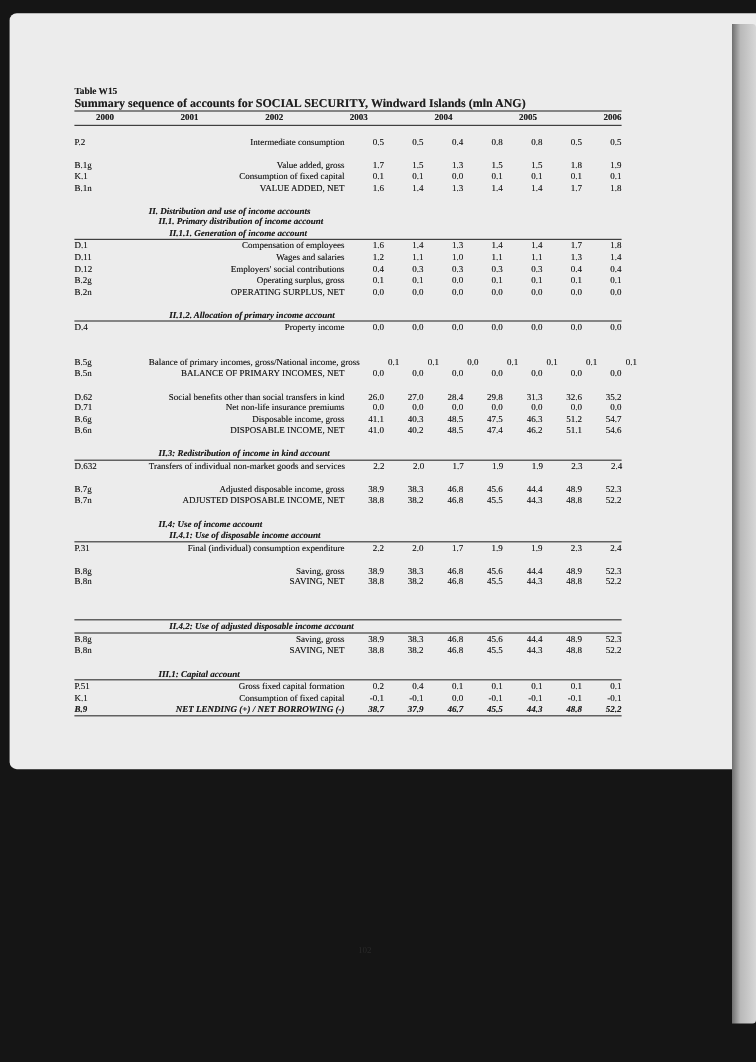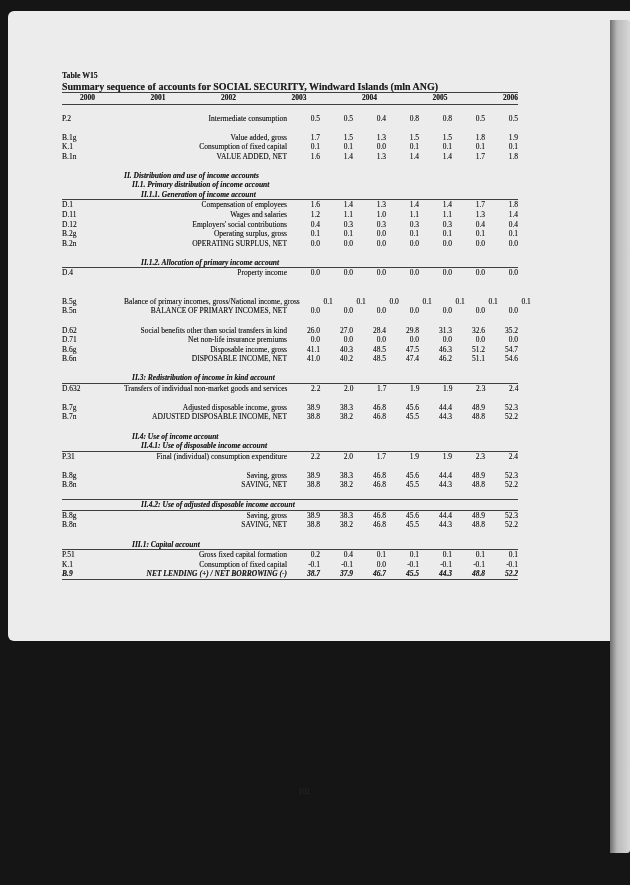--- a/index.html
+++ b/index.html
@@ -31,21 +31,21 @@
   .title1{font-weight:bold;font-size:7.8px;height:9.5px;}
   .title2{font-weight:bold;font-size:10px;height:10px;border-bottom:1px solid #3f3f3f;}
   .year-row{
     display:flex;justify-content:space-between;align-items:center;
     height:11px;border-bottom:1px solid #3f3f3f;font-weight:bold;
   }
   .spacer-under-years{height:9px;}
   
   .row{display:flex;align-items:center;height:9.55px;}
   .row.rule-below{border-bottom:1px solid #3f3f3f;}
-  .row.rule-above{border-top:1px solid #3f3f3f;}
+  .row.rule-above{border-top:1px solid #3f3f3f;margin-top:17px;}
   .row.bold{font-weight:bold;font-style:italic;}
   .code{width:62px;flex:0 0 62px;white-space:nowrap;}
   .label{flex:1 1 auto;white-space:nowrap;overflow:visible;text-align:right;}
   .label.ind{padding-left:8px;}
   .hlabel{flex:1 1 auto;white-space:nowrap;font-weight:bold;font-style:italic;}
   .hlabel.lvl1{padding-left:0;}
   .hlabel.lvl2{padding-left:8px;}
   .hlabel.lvl3{padding-left:17px;}
   .heading .code{font-weight:bold;}
   .val{width:33px;flex:0 0 33px;text-align:right;white-space:nowrap;}

